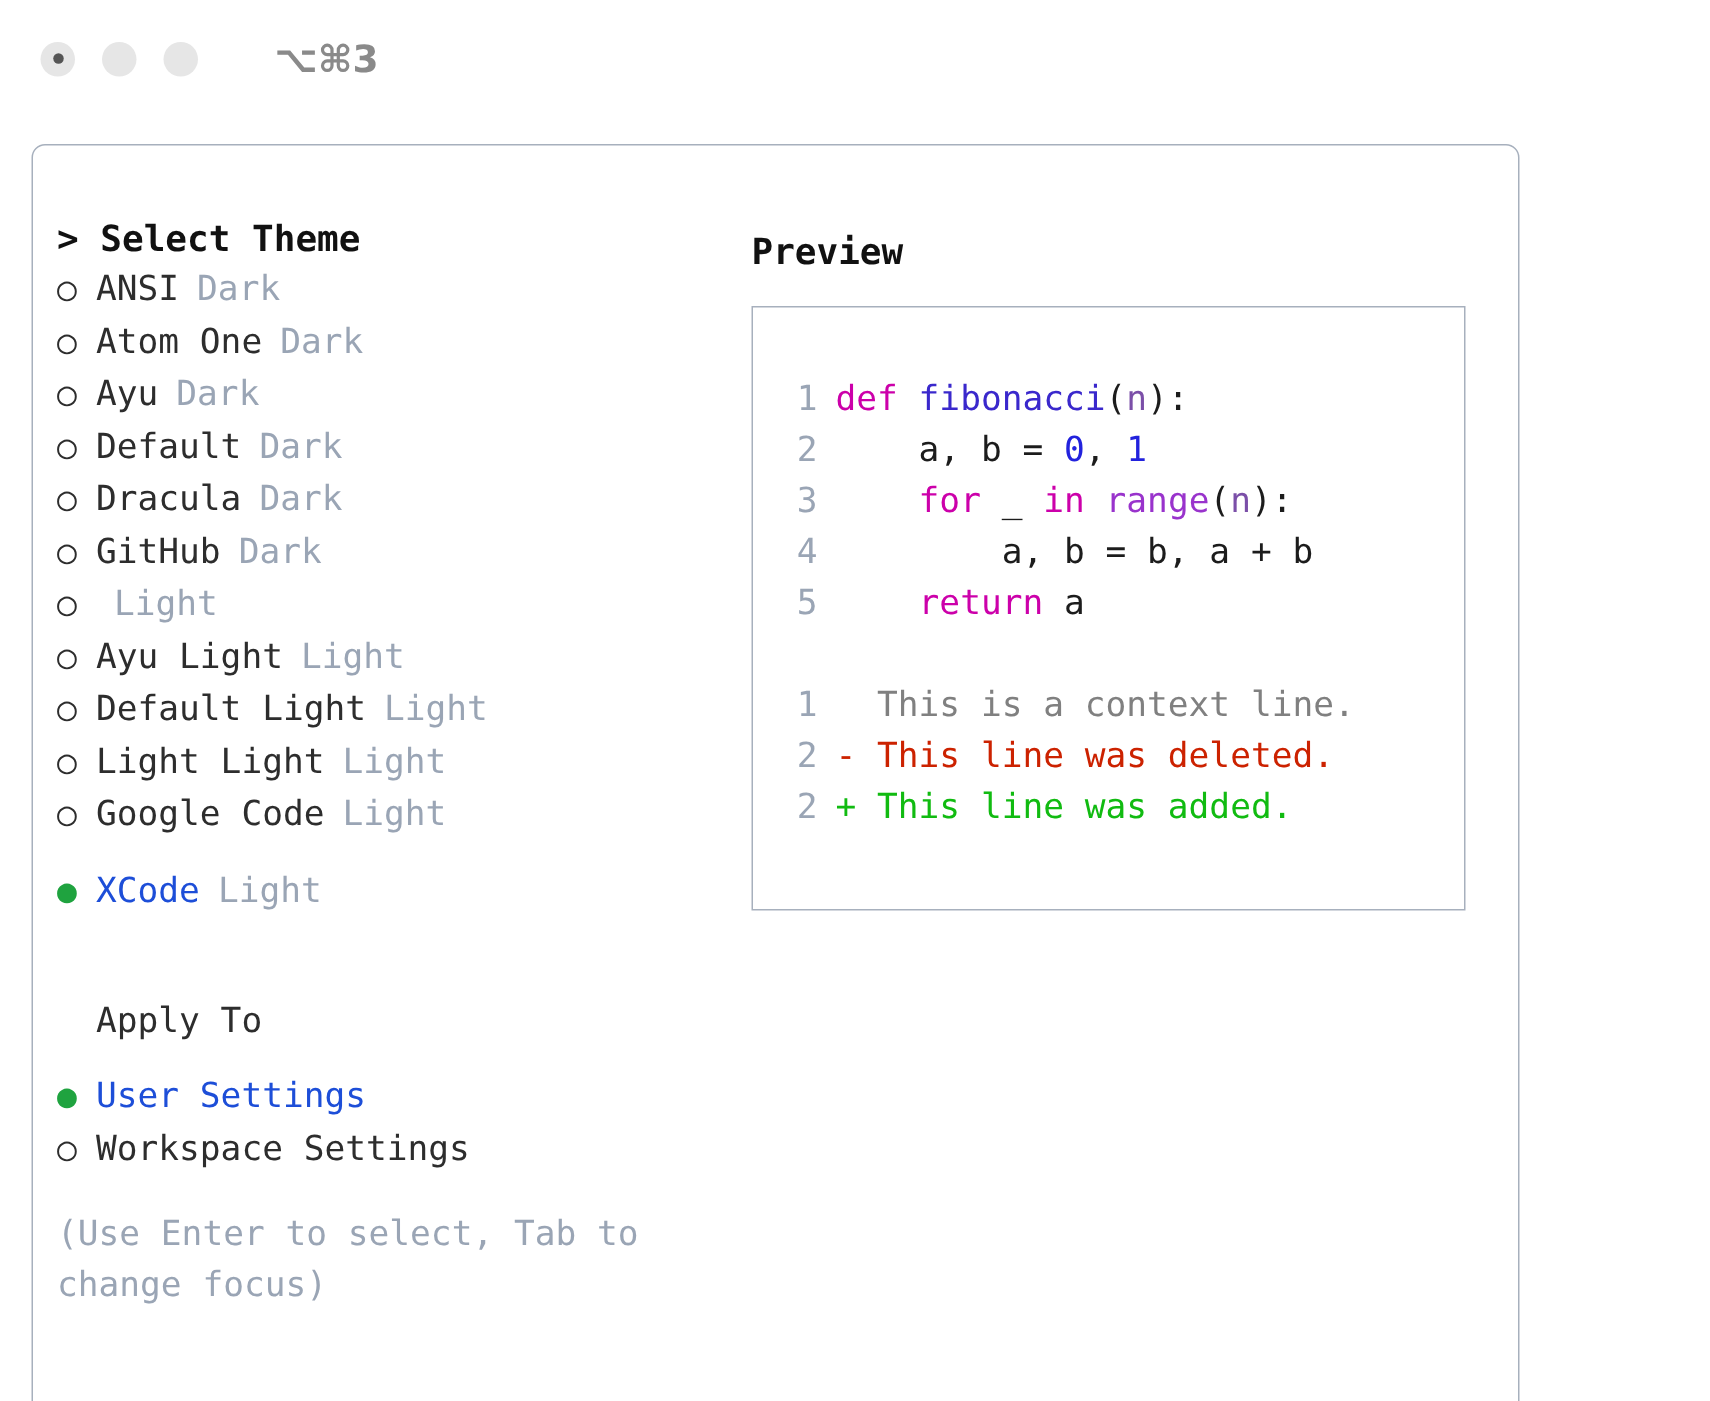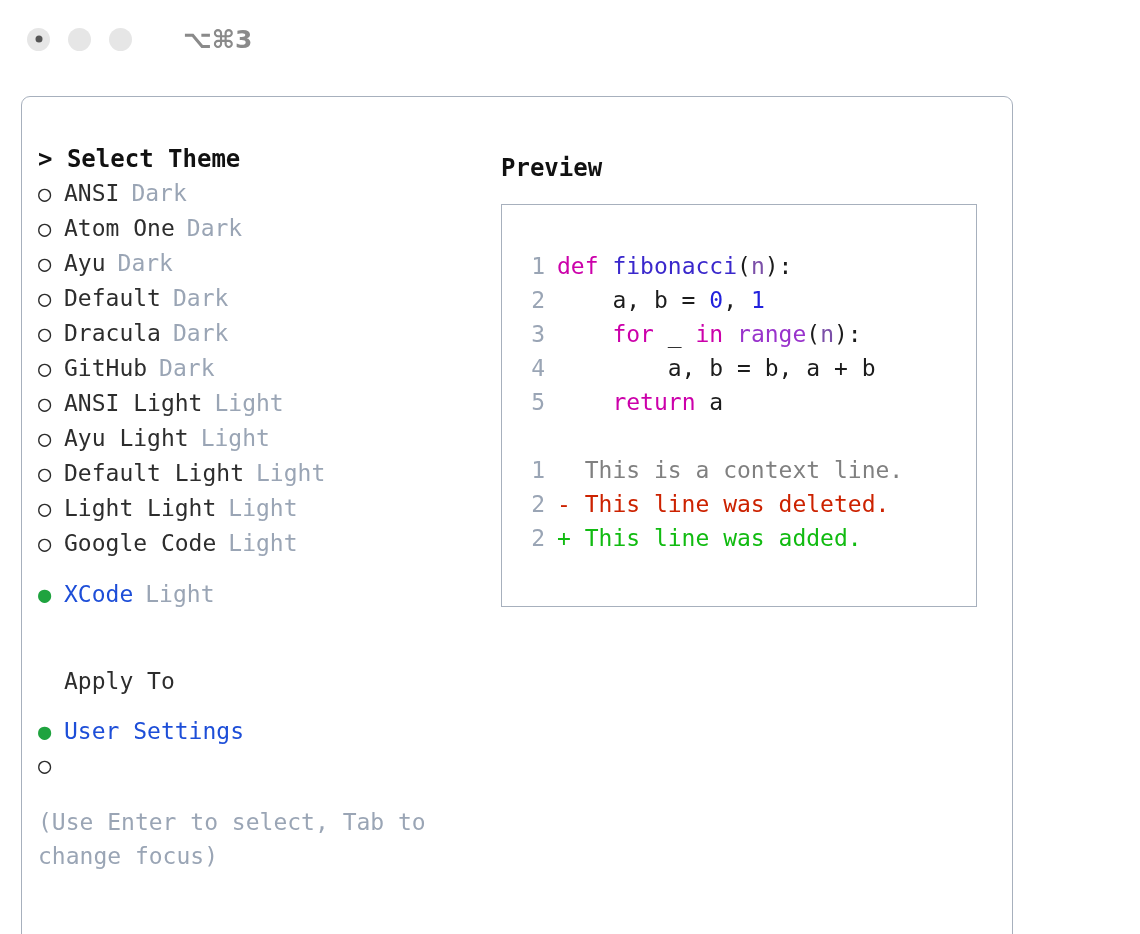--- a/index.html
+++ b/index.html
@@ -214,32 +214,32 @@
 
       <div class="left-col">
         <div class="section-title">&gt; Select Theme</div>
         <div id="theme-list">
             <div class="opt-row"><span class="marker">○</span><span class="opt-label">ANSI</span><span class="opt-variant">Dark</span></div>
             <div class="opt-row"><span class="marker">○</span><span class="opt-label">Atom One</span><span class="opt-variant">Dark</span></div>
             <div class="opt-row"><span class="marker">○</span><span class="opt-label">Ayu</span><span class="opt-variant">Dark</span></div>
             <div class="opt-row"><span class="marker">○</span><span class="opt-label">Default</span><span class="opt-variant">Dark</span></div>
             <div class="opt-row"><span class="marker">○</span><span class="opt-label">Dracula</span><span class="opt-variant">Dark</span></div>
             <div class="opt-row"><span class="marker">○</span><span class="opt-label">GitHub</span><span class="opt-variant">Dark</span></div>
-            <div class="opt-row"><span class="marker">○</span><span class="opt-label">ANSI Light</span><span class="opt-variant">Light</span></div>
+            <div class="opt-row"><span class="marker">○</span><span class="opt-variant">Light</span></div>
             <div class="opt-row"><span class="marker">○</span><span class="opt-label">Ayu Light</span><span class="opt-variant">Light</span></div>
             <div class="opt-row"><span class="marker">○</span><span class="opt-label">Default Light</span><span class="opt-variant">Light</span></div>
             <div class="opt-row"><span class="marker">○</span><span class="opt-label">Light Light</span><span class="opt-variant">Light</span></div>
             <div class="opt-row"><span class="marker">○</span><span class="opt-label">Google Code</span><span class="opt-variant">Light</span></div>
             <div class="opt-row selected"><span class="marker on">●</span><span class="opt-label">XCode</span><span class="opt-variant">Light</span></div>
           </div>
 
         <div class="applyto-header">Apply To</div>
         <div id="apply-list">
             <div class="opt-row selected"><span class="marker on">●</span><span class="opt-label">User Settings</span></div>
-            <div class="opt-row"><span class="marker">○</span></div>
+            <div class="opt-row"><span class="marker">○</span><span class="opt-label">Workspace Settings</span></div>
           </div>
 
         <div class="hint">(Use Enter to select, Tab to change focus)</div>
       </div>
 
       <div class="right-col">
         <div class="preview-title">Preview</div>
         <div class="preview-box">
           <div id="code-block">
               <div class="code-line"><span class="lineno">1</span><span class="code-text"><span class="tok-kw">def </span><span class="tok-fn">fibonacci</span><span class="tok-plain">(</span><span class="tok-param">n</span><span class="tok-plain">):</span></span></div>

